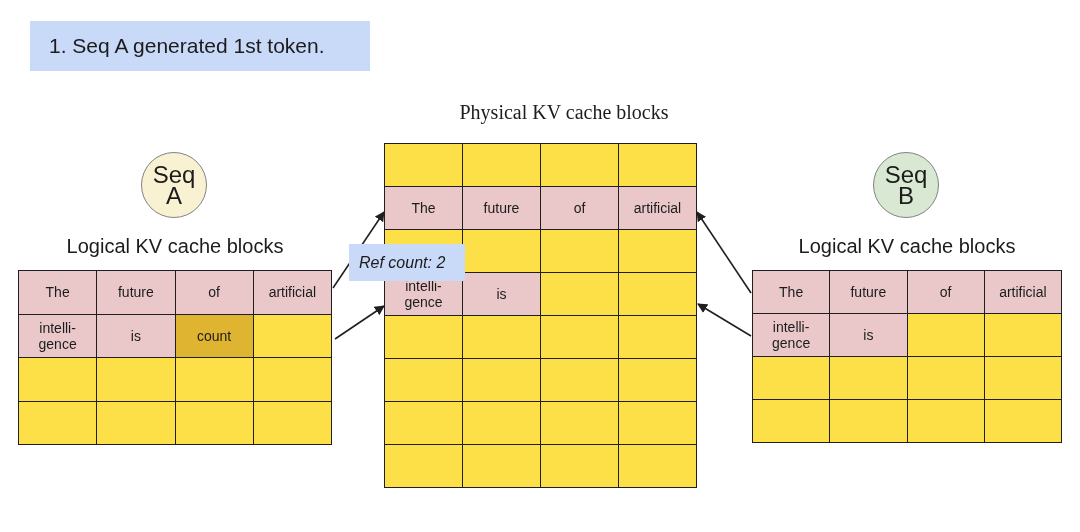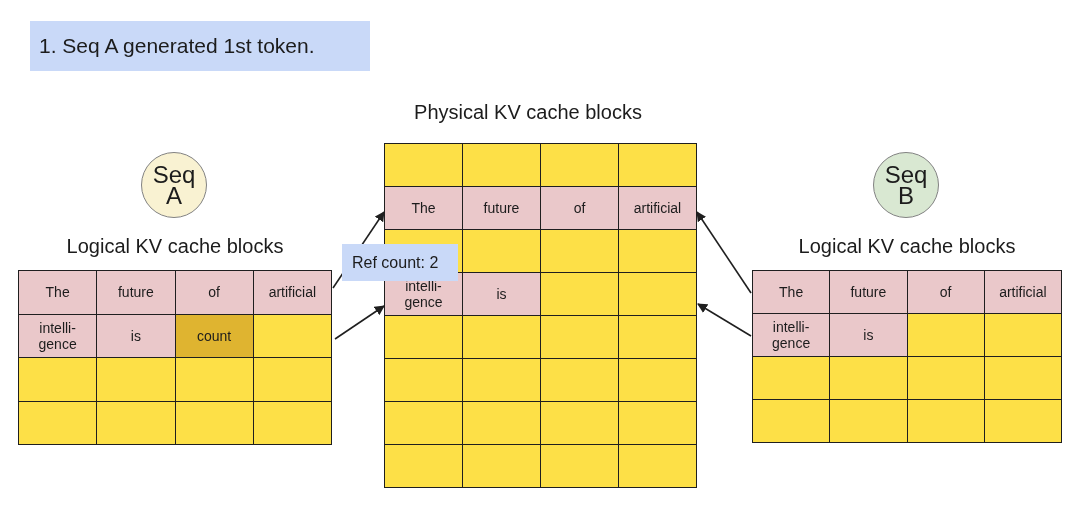--- a/index.html
+++ b/index.html
@@ -3,25 +3,25 @@
 <meta charset="utf-8">
 <style>
   * { margin:0; padding:0; box-sizing:border-box; }
   html,body { background:#ffffff; }
   body { font-family:"Liberation Sans", sans-serif; color:#1c1c1c; }
   .stage { position:relative; width:1080px; height:532px; background:#ffffff; overflow:hidden; }
 
   .banner {
     position:absolute; left:30px; top:21px; width:340px; height:50px;
     background:#c9d9f8; font-size:21px; display:flex; align-items:center;
-    padding-left:9px; z-index:2;
+    padding-left:19px; z-index:2;
   }
 
   .hd { position:absolute; font-size:20px; text-align:center; z-index:2; }
-  .hd-center { left:372px; top:101px; width:312px; }
+  .hd-center { left:408px; top:101px; width:312px;font-family:Liberation Serif, serif; }
   .hd-left   { left:18px;  top:235px; width:314px; }
   .hd-right  { left:752px; top:235px; width:310px; }
 
   table.kv { position:absolute; border-collapse:collapse; table-layout:fixed; background:#fde047; z-index:1; }
   table.kv td {
     border:1.5px solid #1f1f1f; text-align:center; vertical-align:middle;
     font-size:14px; line-height:16px; white-space:pre-line; padding:0;
     overflow:hidden;
   }
   .center-table { left:384px; top:143px; width:312px; }
@@ -38,22 +38,22 @@
     position:absolute; width:66px; height:66px; border-radius:50%;
     border:1.5px solid #828282; display:flex; align-items:center; justify-content:center;
     text-align:center; font-size:24px; line-height:21px; white-space:pre-line; z-index:2;
   }
   .circle-a { left:141px; top:152px; background:#f9f2d2; }
   .circle-b { left:873px; top:152px; background:#d9e8d2; }
 
   .arrows { position:absolute; left:0; top:0; width:1080px; height:532px; pointer-events:none; z-index:5; }
 
   .refbox {
-    position:absolute; left:342px; top:244px; width:116px; height:37px;
-    background:#c9d9f8; font-size:16px;
+    position:absolute; left:349px; top:244px; width:116px; height:37px;
+    background:#c9d9f8; font-style:italic; font-size:16px;
     display:flex; align-items:center; padding-left:10px; z-index:10;
   }
 </style>
 </head>
 <body>
 
 <div class="stage">
 
   <div class="banner">1. Seq A generated 1st token.</div>
 

